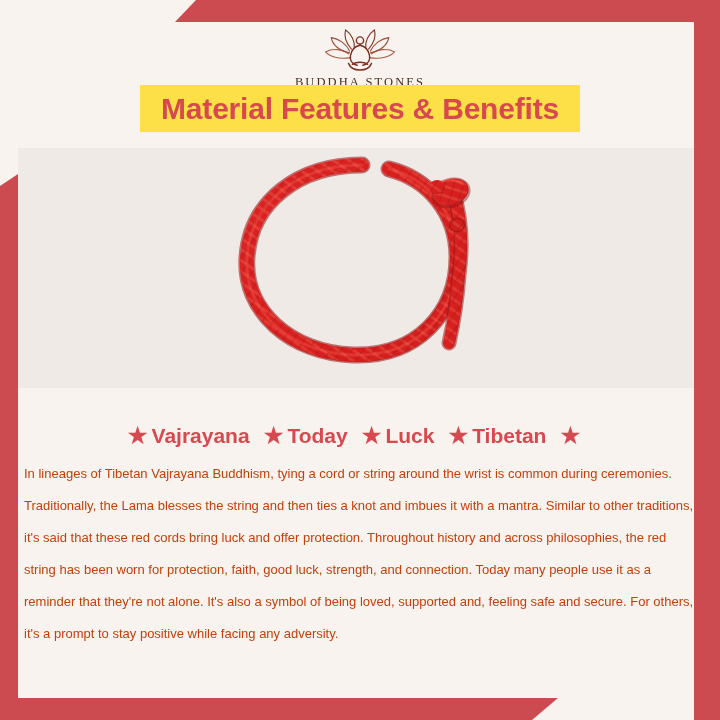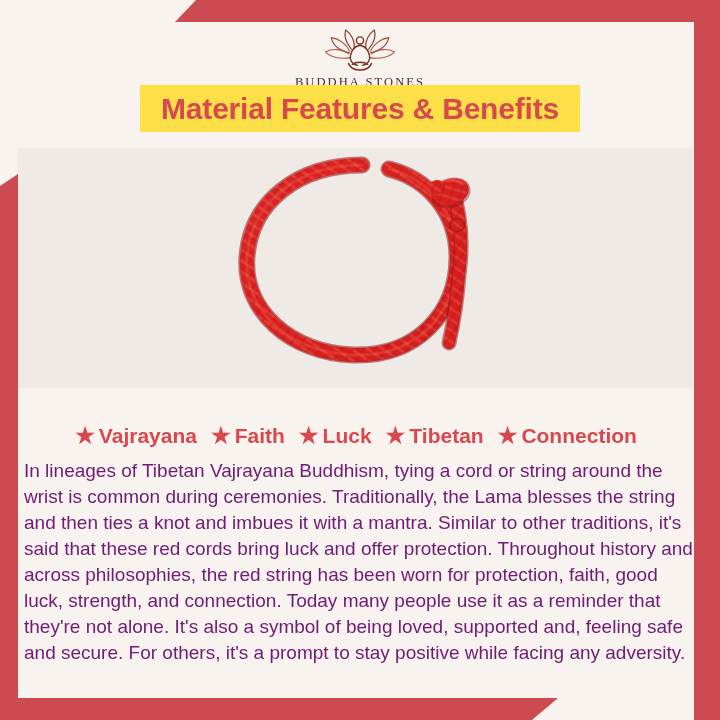--- a/index.html
+++ b/index.html
@@ -168,23 +168,23 @@
     margin-right: 4px;
     color: #d8494f;
   }
 
   
   .body-copy {
     position: absolute;
     left: 24px; top: 458px;
     width: 672px;
     z-index: 5;
-    font-size: 19px;
-    line-height: 26px;
-    color: #701a75;
+    font-size: 13px;
+    line-height: 32px;
+    color: #c2410c;
     font-weight: 500;
     text-align: left;
   }
 </style>
 </head>
 <body>
 
 <div class="page">
 
   <div class="bar-top"></div>
@@ -284,31 +284,30 @@
   </div>
 
 
   <div class="benefits">
     <span class="benefit">
       <span class="star">★</span>
       <span>Vajrayana</span>
     </span>
     <span class="benefit">
       <span class="star">★</span>
-      <span>Faith</span>
+      <span>Today</span>
     </span>
     <span class="benefit">
       <span class="star">★</span>
       <span>Luck</span>
     </span>
     <span class="benefit">
       <span class="star">★</span>
       <span>Tibetan</span>
     </span>
     <span class="benefit">
       <span class="star">★</span>
-      <span>Connection</span>
     </span>
   </div>
 
   <p class="body-copy">In lineages of Tibetan Vajrayana Buddhism, tying a cord or string around the wrist is common during ceremonies. Traditionally, the Lama blesses the string and then ties a knot and imbues it with a mantra. Similar to other traditions, it's said that these red cords bring luck and offer protection. Throughout history and across philosophies, the red string has been worn for protection, faith, good luck, strength, and connection. Today many people use it as a reminder that they're not alone. It's also a symbol of being loved, supported and, feeling safe and secure. For others, it's a prompt to stay positive while facing any adversity.</p>
 
 </div>
 
 </body></html>

